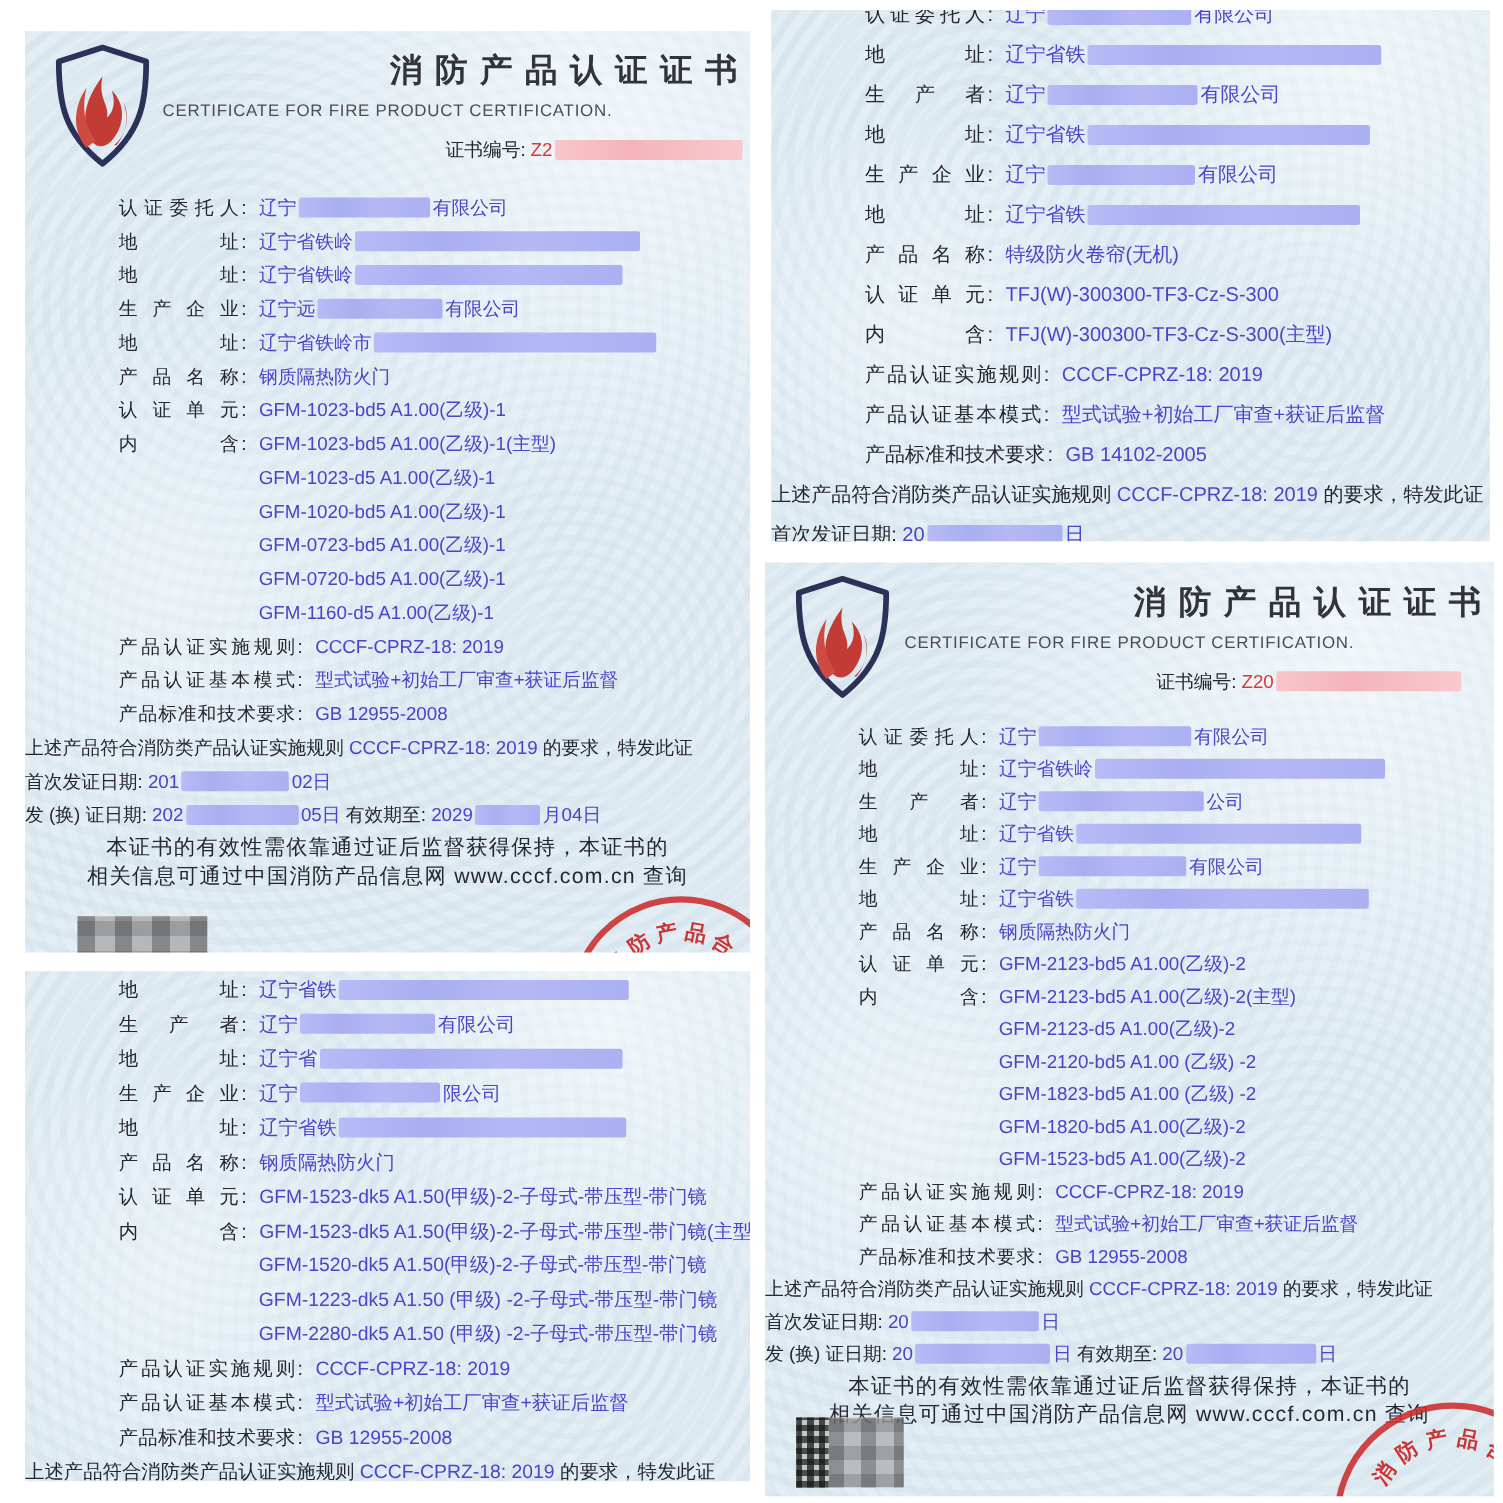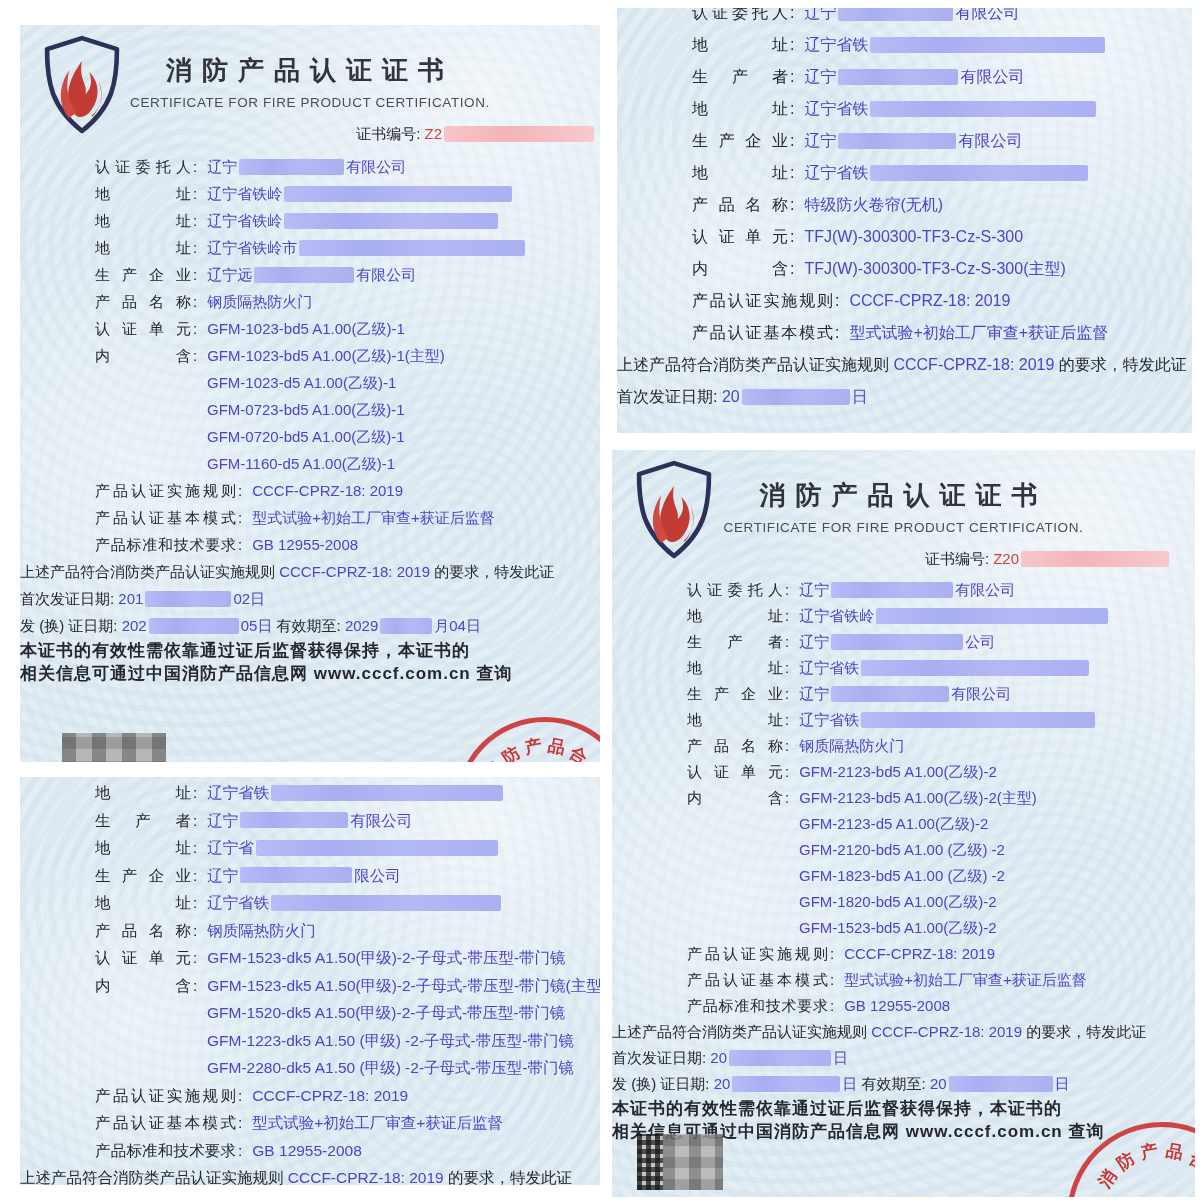--- a/index.html
+++ b/index.html
@@ -15,35 +15,35 @@
       repeating-radial-gradient(circle at 75% 70%, rgba(160,190,210,.08) 0 5px, transparent 5px 12px);
     font-size:var(--fs);color:var(--dark);}
   #cert-top-left{left:20px;top:25px;width:580px;height:737px;--pitch:27px;--fs:15px;}
   #cert-top-right{left:617px;top:8px;width:575px;height:425px;--pitch:32px;--fs:16px;}
   #cert-bottom-left{left:20px;top:777px;width:580px;height:408px;--pitch:27.5px;--fs:15.5px;}
   #cert-bottom-right{left:612px;top:450px;width:583px;height:747px;--pitch:26px;--fs:15px;}
 
   .header{position:relative;height:128px;}
   #cert-bottom-right .header{height:127px;}
   .logo{position:absolute;left:16px;top:8px;width:92px;height:104px;}
-  .title{text-align:center;padding-top:28px;font-size:26px;font-weight:600;letter-spacing:10px;color:#33333b;}
+  .title{text-align:right;padding-top:14px;font-size:26px;font-weight:600;letter-spacing:10px;color:#33333b;}
   .subtitle{text-align:center;margin-top:7px;font-size:13.5px;letter-spacing:.6px;color:#4c4c55;}
   .certno{text-align:right;margin-top:15px;font-size:var(--fs);color:var(--dark);white-space:nowrap;}
   #cert-top-left .certno{padding-right:4px;}
   #cert-bottom-right .certno{padding-right:24px;}
   .certno .red{color:var(--red);font-weight:500;margin-left:4px;}
 
   .body{position:relative;}
   #cert-top-right .body{margin-top:-11px;}
   #cert-bottom-left .body{margin-top:2px;}
 
   .row{height:var(--pitch);line-height:var(--pitch);padding-left:75px;white-space:nowrap;}
   .row.cont{padding-left:187px;}
   .row.center{padding-left:0;text-align:left;}
-  .row.bold{height:23px;line-height:23px;padding-left:0;text-align:left;font-weight:bold;
+  .row.bold{height:23px;line-height:23px;padding-left:0;text-align:center;font-weight:normal;
             font-size:calc(var(--fs) + 2px);letter-spacing:1px;color:#1d1d24;}
   .lbl{display:inline-block;width:96px;text-align:justify;text-align-last:justify;color:var(--dark);}
   .lblw{display:inline-block;min-width:141px;text-align:justify;text-align-last:justify;color:var(--dark);}
   .colon{color:var(--dark);margin:0 10px 0 2px;}
   .sv.val{color:var(--val);}
   .sv.dark{color:var(--dark);}
   .redact{display:inline-block;height:16px;border-radius:2px;vertical-align:middle;margin:0 2px;
           transform:translateY(-1px);
           background:linear-gradient(90deg,#b7bbf6,#a9aef1 30%,#b4b8f4 60%,#abb0f2);}
   .redact.pink{background:linear-gradient(90deg,#f8c6ca,#f3b4ba 40%,#f8c9cd);}
@@ -88,26 +88,27 @@
       <div class="title">消防产品认证证书</div>
       <div class="subtitle">CERTIFICATE FOR FIRE PRODUCT CERTIFICATION.</div>
       <div class="certno">
         <span>证书编号:</span><span class="red">Z2</span><span class="redact pink certno-redact" style="width: 150px;"></span>
       </div>
     </div>
     <div class="body">
         <div class="row field"><span class="lbl">认证委托人</span><span class="colon">:</span><span class="sv val">辽宁</span><span class="redact" style="width: 105px;"></span><span class="sv val">有限公司</span></div>
         <div class="row field"><span class="lbl">地址</span><span class="colon">:</span><span class="sv val">辽宁省铁岭</span><span class="redact" style="width: 228px;"></span></div>
         <div class="row field"><span class="lbl">地址</span><span class="colon">:</span><span class="sv val">辽宁省铁岭</span><span class="redact" style="width: 214px;"></span></div>
+        <div class="row field"><span class="lbl">生产企业</span><span class="colon">:</span><span class="sv val">辽宁远</span><span class="redact" style="width: 100px;"></span><span class="sv val">有限公司</span></div>
         <div class="row field"><span class="lbl">地址</span><span class="colon">:</span><span class="sv val">辽宁省铁岭市</span><span class="redact" style="width: 226px;"></span></div>
-        <div class="row field"><span class="lbl">生产企业</span><span class="colon">:</span><span class="sv val">辽宁远</span><span class="redact" style="width: 100px;"></span><span class="sv val">有限公司</span></div>
         <div class="row field"><span class="lbl">产品名称</span><span class="colon">:</span><span class="sv val">钢质隔热防火门</span></div>
         <div class="row field"><span class="lbl">认证单元</span><span class="colon">:</span><span class="sv val">GFM-1023-bd5 A1.00(乙级)-1</span></div>
         <div class="row field"><span class="lbl">内含</span><span class="colon">:</span><span class="sv val">GFM-1023-bd5 A1.00(乙级)-1(主型)</span></div>
         <div class="row cont"><span class="sv val">GFM-1023-d5 A1.00(乙级)-1</span></div>
+        <div class="row cont"><span class="sv val">GFM-1020-bd5 A1.00(乙级)-1</span></div>
         <div class="row cont"><span class="sv val">GFM-0723-bd5 A1.00(乙级)-1</span></div>
         <div class="row cont"><span class="sv val">GFM-0720-bd5 A1.00(乙级)-1</span></div>
         <div class="row cont"><span class="sv val">GFM-1160-d5 A1.00(乙级)-1</span></div>
         <div class="row wide"><span class="lblw">产品认证实施规则</span><span class="colon">:</span><span class="sv val">CCCF-CPRZ-18: 2019</span></div>
         <div class="row wide"><span class="lblw">产品认证基本模式</span><span class="colon">:</span><span class="sv val">型式试验+初始工厂审查+获证后监督</span></div>
         <div class="row wide"><span class="lblw">产品标准和技术要求</span><span class="colon">:</span><span class="sv val">GB 12955-2008</span></div>
         <div class="row center"><span class="sv dark">上述产品符合消防类产品认证实施规则 </span><span class="sv val">CCCF-CPRZ-18: 2019</span><span class="sv dark"> 的要求，特发此证</span></div>
         <div class="row center"><span class="sv dark">首次发证日期: </span><span class="sv val">201</span><span class="redact" style="width: 86px;"></span><span class="sv val">02日</span></div>
         <div class="row center"><span class="sv dark">发 (换) 证日期: </span><span class="sv val">202</span><span class="redact" style="width: 90px;"></span><span class="sv val">05日 </span><span class="sv dark">有效期至: </span><span class="sv val">2029</span><span class="redact" style="width: 52px;"></span><span class="sv val">月04日</span></div>
         <div class="row bold"><span class="sv dark">本证书的有效性需依靠通过证后监督获得保持，本证书的</span></div>
@@ -130,20 +131,21 @@
         <div class="row field"><span class="lbl">地址</span><span class="colon">:</span><span class="sv val">辽宁省铁</span><span class="redact" style="width: 235px;"></span></div>
         <div class="row field"><span class="lbl">生产者</span><span class="colon">:</span><span class="sv val">辽宁</span><span class="redact" style="width: 120px;"></span><span class="sv val">有限公司</span></div>
         <div class="row field"><span class="lbl">地址</span><span class="colon">:</span><span class="sv val">辽宁省铁</span><span class="redact" style="width: 226px;"></span></div>
         <div class="row field"><span class="lbl">生产企业</span><span class="colon">:</span><span class="sv val">辽宁</span><span class="redact" style="width: 118px;"></span><span class="sv val">有限公司</span></div>
         <div class="row field"><span class="lbl">地址</span><span class="colon">:</span><span class="sv val">辽宁省铁</span><span class="redact" style="width: 218px;"></span></div>
         <div class="row field"><span class="lbl">产品名称</span><span class="colon">:</span><span class="sv val">特级防火卷帘(无机)</span></div>
         <div class="row field"><span class="lbl">认证单元</span><span class="colon">:</span><span class="sv val">TFJ(W)-300300-TF3-Cz-S-300</span></div>
         <div class="row field"><span class="lbl">内含</span><span class="colon">:</span><span class="sv val">TFJ(W)-300300-TF3-Cz-S-300(主型)</span></div>
         <div class="row wide"><span class="lblw">产品认证实施规则</span><span class="colon">:</span><span class="sv val">CCCF-CPRZ-18: 2019</span></div>
         <div class="row wide"><span class="lblw">产品认证基本模式</span><span class="colon">:</span><span class="sv val">型式试验+初始工厂审查+获证后监督</span></div>
+        <div class="row wide"><span class="lblw">产品标准和技术要求</span><span class="colon">:</span><span class="sv val">GB 14102-2005</span></div>
         <div class="row center"><span class="sv dark">上述产品符合消防类产品认证实施规则 </span><span class="sv val">CCCF-CPRZ-18: 2019</span><span class="sv dark"> 的要求，特发此证</span></div>
         <div class="row center"><span class="sv dark">首次发证日期: </span><span class="sv val">20</span><span class="redact" style="width: 108px;"></span><span class="sv val">日</span></div>
       </div>
   </div>
 
   <div class="cert" id="cert-bottom-left">
     <div class="body">
         <div class="row field"><span class="lbl">地址</span><span class="colon">:</span><span class="sv val">辽宁省铁</span><span class="redact" style="width: 232px;"></span></div>
         <div class="row field"><span class="lbl">生产者</span><span class="colon">:</span><span class="sv val">辽宁</span><span class="redact" style="width: 108px;"></span><span class="sv val">有限公司</span></div>
         <div class="row field"><span class="lbl">地址</span><span class="colon">:</span><span class="sv val">辽宁省</span><span class="redact" style="width: 242px;"></span></div>

